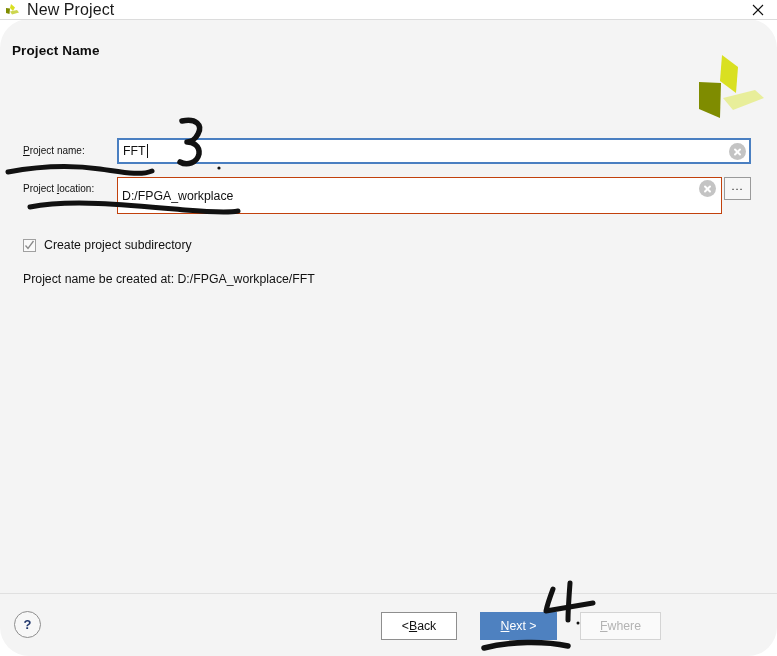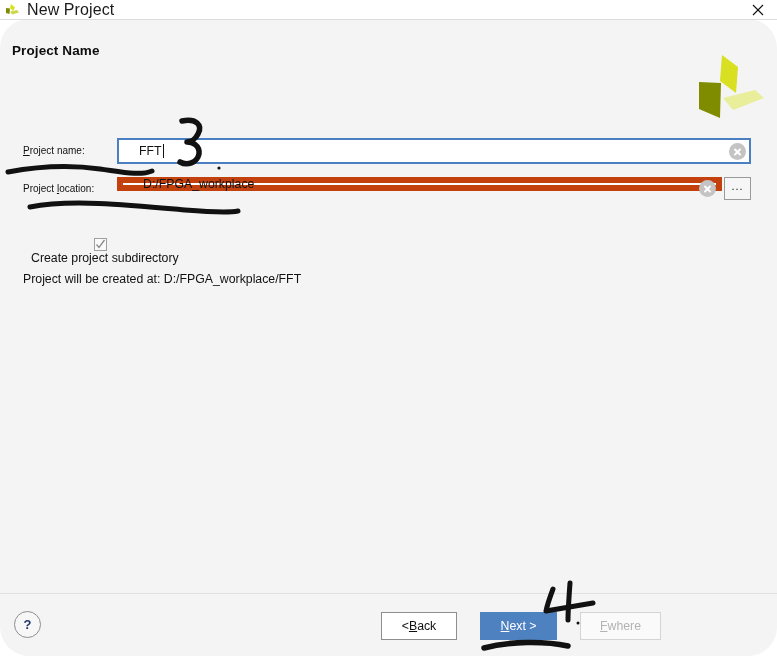--- a/index.html
+++ b/index.html
@@ -112,25 +112,25 @@
     display: flex;
     align-items: center;
   }
   .tf-name {
     left: 117px; top: 119px;
     width: 634px; height: 26px;
     border: 2px solid #4a7fc1;
   }
   .tf-location {
     left: 117px; top: 158px;
-    width: 605px; height: 14px;
-    border: 6px solid #c2410c;
+    width: 605px; height: 37px;
+    border: 1px solid #c2410c;
   }
   .tf-value {
-    padding-left: 20px;
+    padding-left: 4px;
     white-space: nowrap;
     overflow: hidden;
   }
   .caret {
     display: inline-block;
     width: 1px;
     height: 14px;
     background: #111;
     margin-left: 1px;
     vertical-align: middle;
@@ -173,21 +173,20 @@
     letter-spacing: 1px;
     padding-bottom: 5px;
   }
 
   
   .checkrow {
     position: absolute;
     left: 23px; top: 219px;
     display: flex;
     align-items: center;
-    flex-direction: column;
   }
   .checkbox {
     width: 13px; height: 13px;
     box-sizing: border-box;
     border: 1px solid #a0a0a0;
     background: #fafafa;
     position: relative;
     flex: 0 0 auto;
   }
   .checkbox svg { position: absolute; left: 0; top: 0; }
@@ -312,21 +311,21 @@
 
   <div class="checkrow">
     <span class="checkbox">
       <svg width="11" height="11" viewBox="0 0 11 11">
         <polyline points="1.5,5.5 4,8.5 9.5,1" fill="none" stroke="#8a8a8a" stroke-width="1.3"></polyline>
       </svg>
     </span>
     <span class="checkrow-label">Create project subdirectory</span>
   </div>
 
-  <div class="createpath">Project will be created at: D:/FPGA_workplace/FFT</div>
+  <div class="createpath">Project name be created at: D:/FPGA_workplace/FFT</div>
 
   <div class="footer-rule"></div>
 
   <div class="help-btn">?</div>
 
   <div class="btn btn-back">
     <span>&lt; </span>
       <span class="mnem">B</span>
       <span>ack</span>
   </div>

